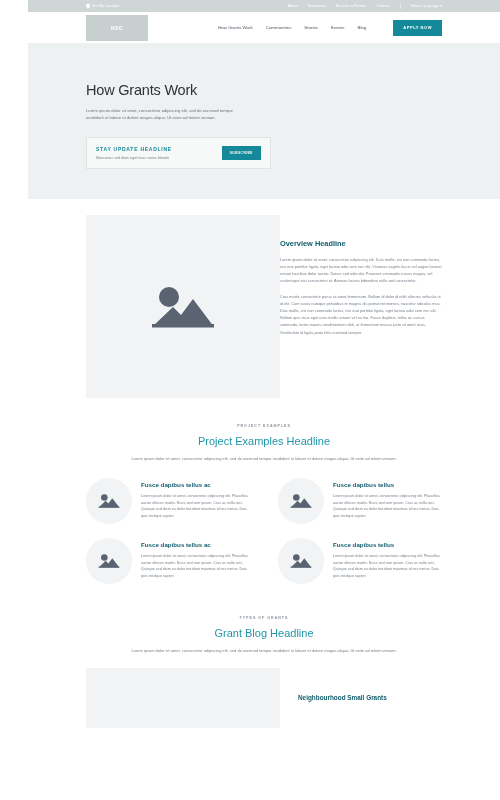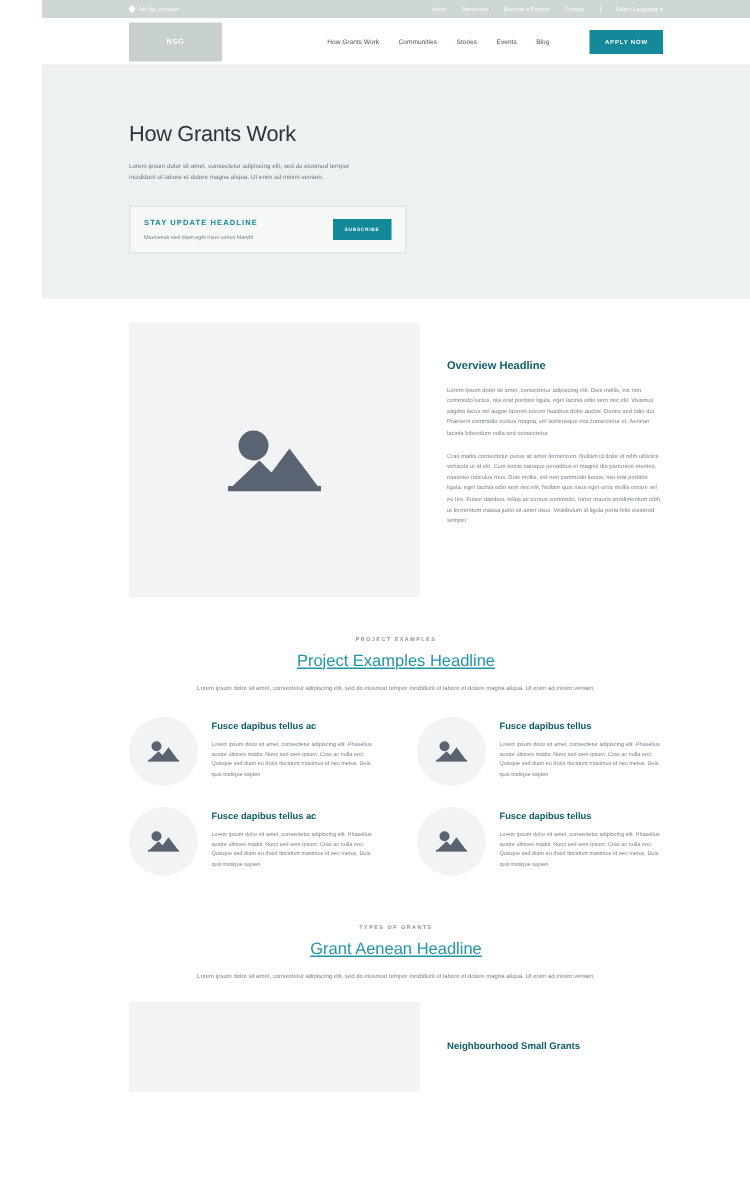--- a/index.html
+++ b/index.html
@@ -110,21 +110,20 @@
   .sub-btn {
     background: #13899a; color: #ffffff;
     font-size: 3.2px; font-weight: bold; letter-spacing: .5px;
     padding: 5px 8px; white-space: nowrap;
   }
 
   
   .overview {
     display: flex;
     padding: 16px 58px 0 58px;
-    gap: 18px;
   }
   .ov-img {
     width: 194px; height: 183px;
     background: #f2f3f5;
     flex: none;
     display: flex; align-items: center; justify-content: center;
   }
   .ov-text { padding-top: 24px; }
   .ov-text h2 {
     font-size: 7.4px; color: #0f5d6b;
@@ -141,21 +140,21 @@
 
   
   .sec-head { text-align: center; padding: 0 84px; }
   .eyebrow {
     font-size: 3.6px; font-weight: bold;
     letter-spacing: 1px; color: #8a939b;
     margin-bottom: 7px;
   }
   .sec-head h2 {
     font-size: 11px; font-weight: normal;
-    color: #2196a8; margin-bottom: 8px; text-decoration: underline;
+    color: #2196a8; margin-bottom: 8px;
   }
   .sec-head p {
     font-size: 4px; line-height: 1.8; color: #79828a;
   }
 
   
   .cards {
     display: grid;
     grid-template-columns: 1fr 1fr;
     gap: 14px 28px;
@@ -326,21 +325,21 @@
           <h3>Fusce dapibus tellus</h3>
           <p>Lorem ipsum dolor sit amet, consectetur adipiscing elit. Phasellus auctor ultrices mattis. Nunc sed sem ipsum. Cras ac nulla orci. Quisque sed diam eu dolor tincidunt maximus id nec metus. Duis quis tristique sapien</p>
         </div>
       </div>
     </div>
   </div>
 
   <div class="grant-types">
     <div class="sec-head">
       <div class="eyebrow">TYPES OF GRANTS</div>
-      <h2>Grant Aenean Headline</h2>
+      <h2>Grant Blog Headline</h2>
       <p>Lorem ipsum dolor sit amet, consectetur adipiscing elit, sed do eiusmod tempor incididunt ut labore et dolore magna aliqua. Ut enim ad minim veniam.</p>
     </div>
     <div class="gt-row">
       <div class="gt-img"></div>
       <div class="gt-text">
         <h3>Neighbourhood Small Grants</h3>
       </div>
     </div>
   </div>
 

